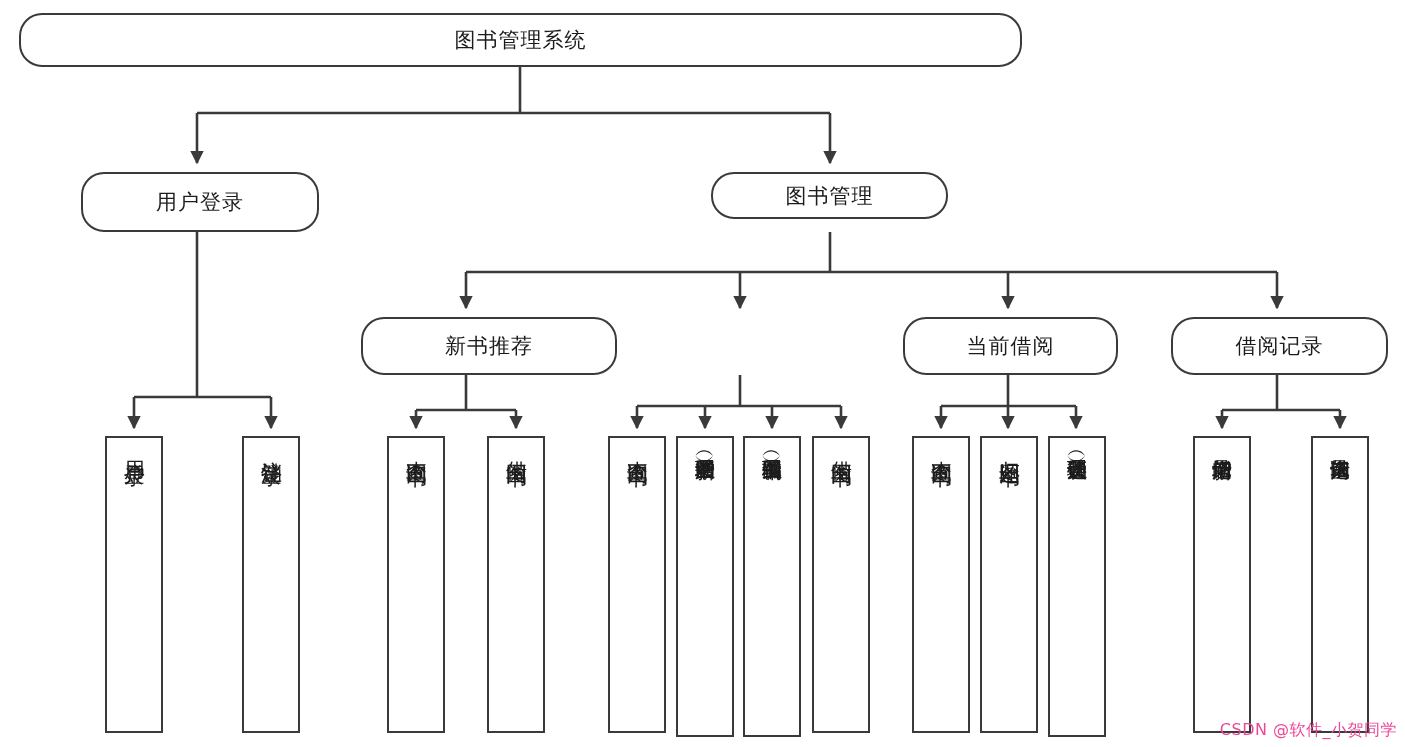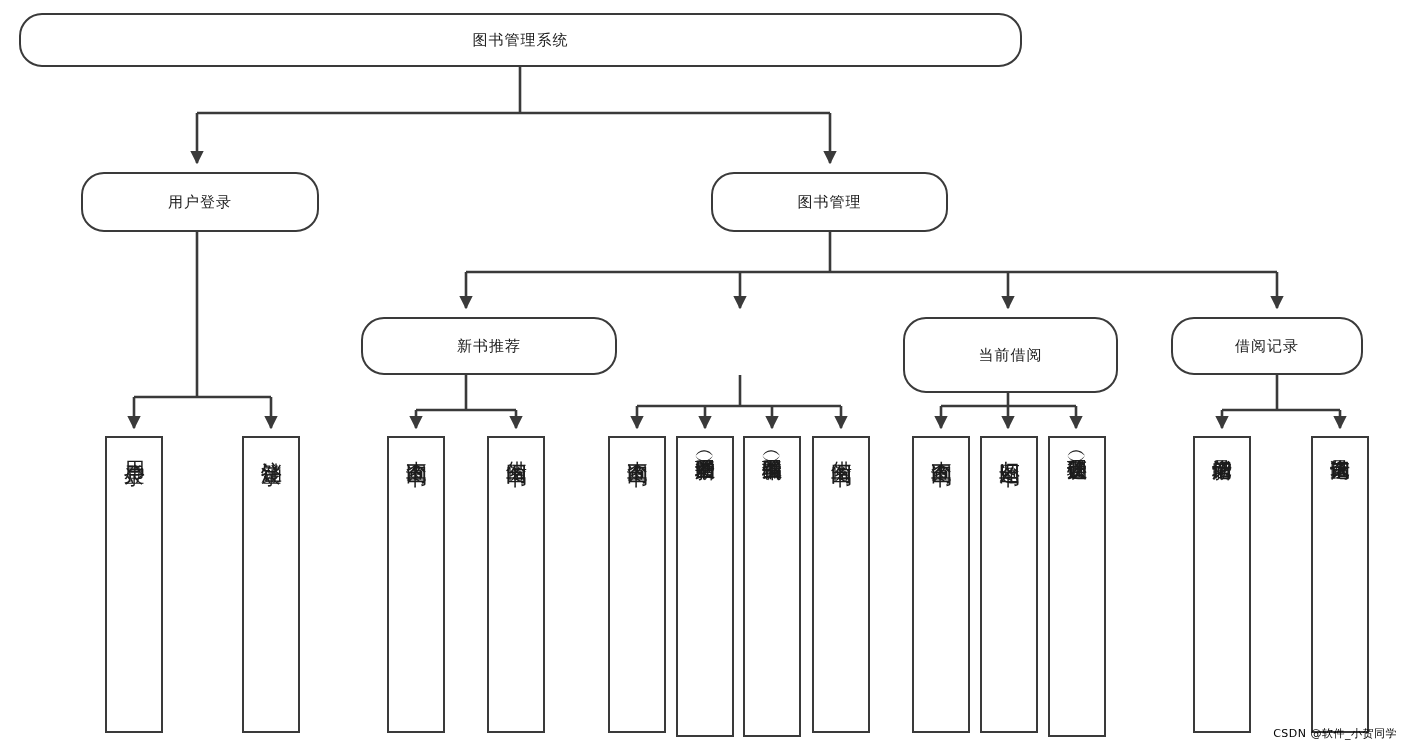--- a/index.html
+++ b/index.html
@@ -29,21 +29,21 @@
     position: absolute;
     box-sizing: border-box;
     border: 2px solid #3a3a3a;
     background: #ffffff;
     display: flex;
     align-items: center;
     justify-content: center;
     color: #1c1c1c;
   }
   .node.h {
-    font-size: 15px;
+    font-size: 21px;
     letter-spacing: 1px;
     border-radius: 23px;
   }
   .node.v {
     align-items: flex-start;
     justify-content: center;
     padding-top: 6px;
   }
   .vtext {
     writing-mode: vertical-rl;
@@ -55,22 +55,22 @@
   }
   .vtext.tight {
     letter-spacing: 0px;
     line-height: 1.05;
     font-size: 20px;
   }
   #watermark {
     position: absolute;
     right: 8px;
     bottom: 6px;
-    font-size: 11px;
-    color: #000000;
+    font-size: 16px;
+    color: #ec4899;
     letter-spacing: 0.5px;
     white-space: nowrap;
   }
 </style>
 </head>
 <body>
 
 <div id="canvas">
 
   <svg id="edges" viewBox="0 0 1405 747" width="1405" height="747">
@@ -123,31 +123,31 @@
     </g>
   </svg>
 
   <div class="node h" style="left:19px; top:13px; width:1003px; height:54px;">
     <span>图书管理系统</span>
   </div>
 
   <div class="node h" style="left:81px; top:172px; width:238px; height:60px;">
     <span>用户登录</span>
   </div>
-  <div class="node h" style="left:711px; top:172px; width:237px; height:60px;">
+  <div class="node h" style="left:711px; top:172px; width:237px; height:47px;">
     <span>图书管理</span>
   </div>
 
   <div class="node h" style="left:361px; top:317px; width:256px; height:58px;">
     <span>新书推荐</span>
   </div>
-  <div class="node h" style="left:903px; top:317px; width:215px; height:76px;">
+  <div class="node h" style="left:903px; top:317px; width:215px; height:58px;">
     <span>当前借阅</span>
   </div>
-  <div class="node h" style="left:1171px; top:317px; width:192px; height:58px;">
+  <div class="node h" style="left:1171px; top:317px; width:217px; height:58px;">
     <span>借阅记录</span>
   </div>
 
   <div class="node v" style="left:105px; top:436px; width:58px; height:297px;">
     <span class="vtext">用户登录</span>
   </div>
   <div class="node v" style="left:242px; top:436px; width:58px; height:297px;">
     <span class="vtext">注销登录</span>
   </div>
 

